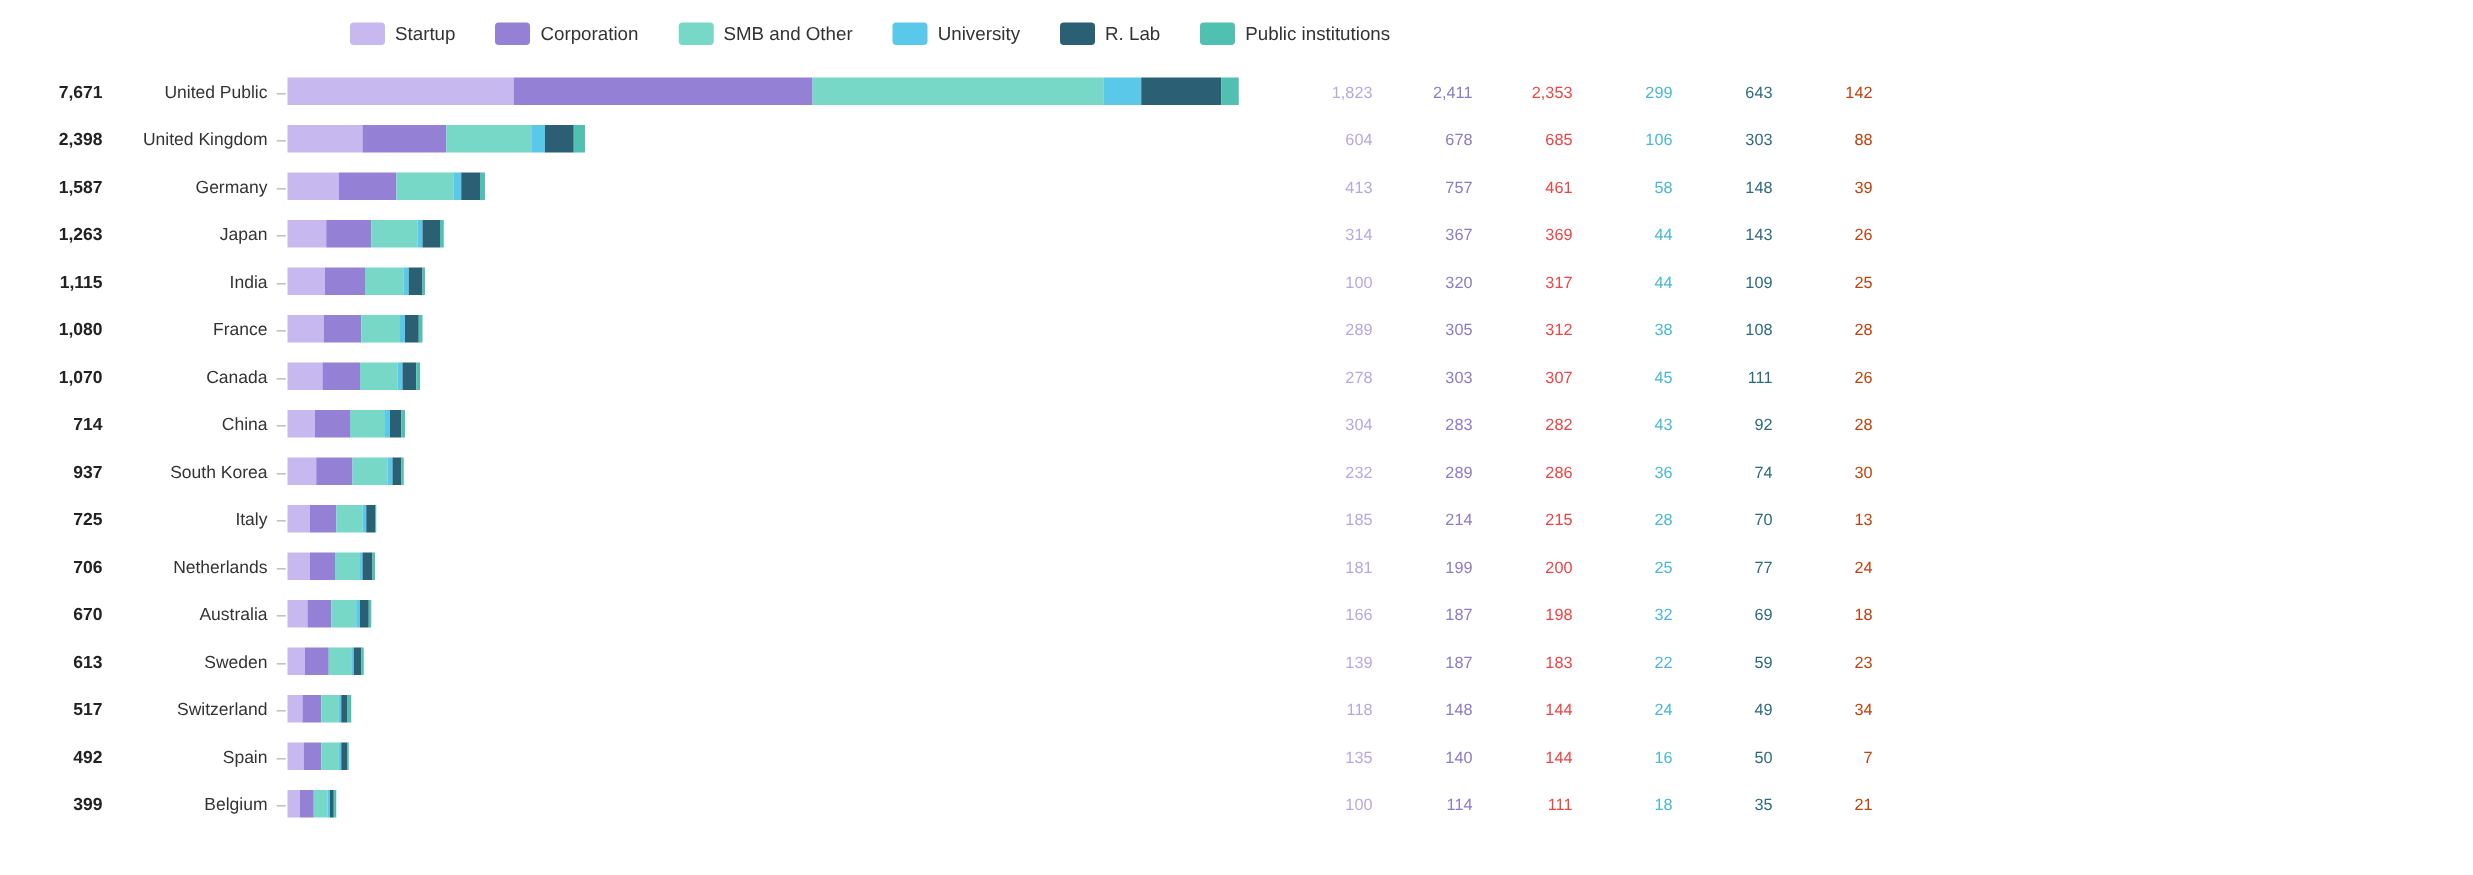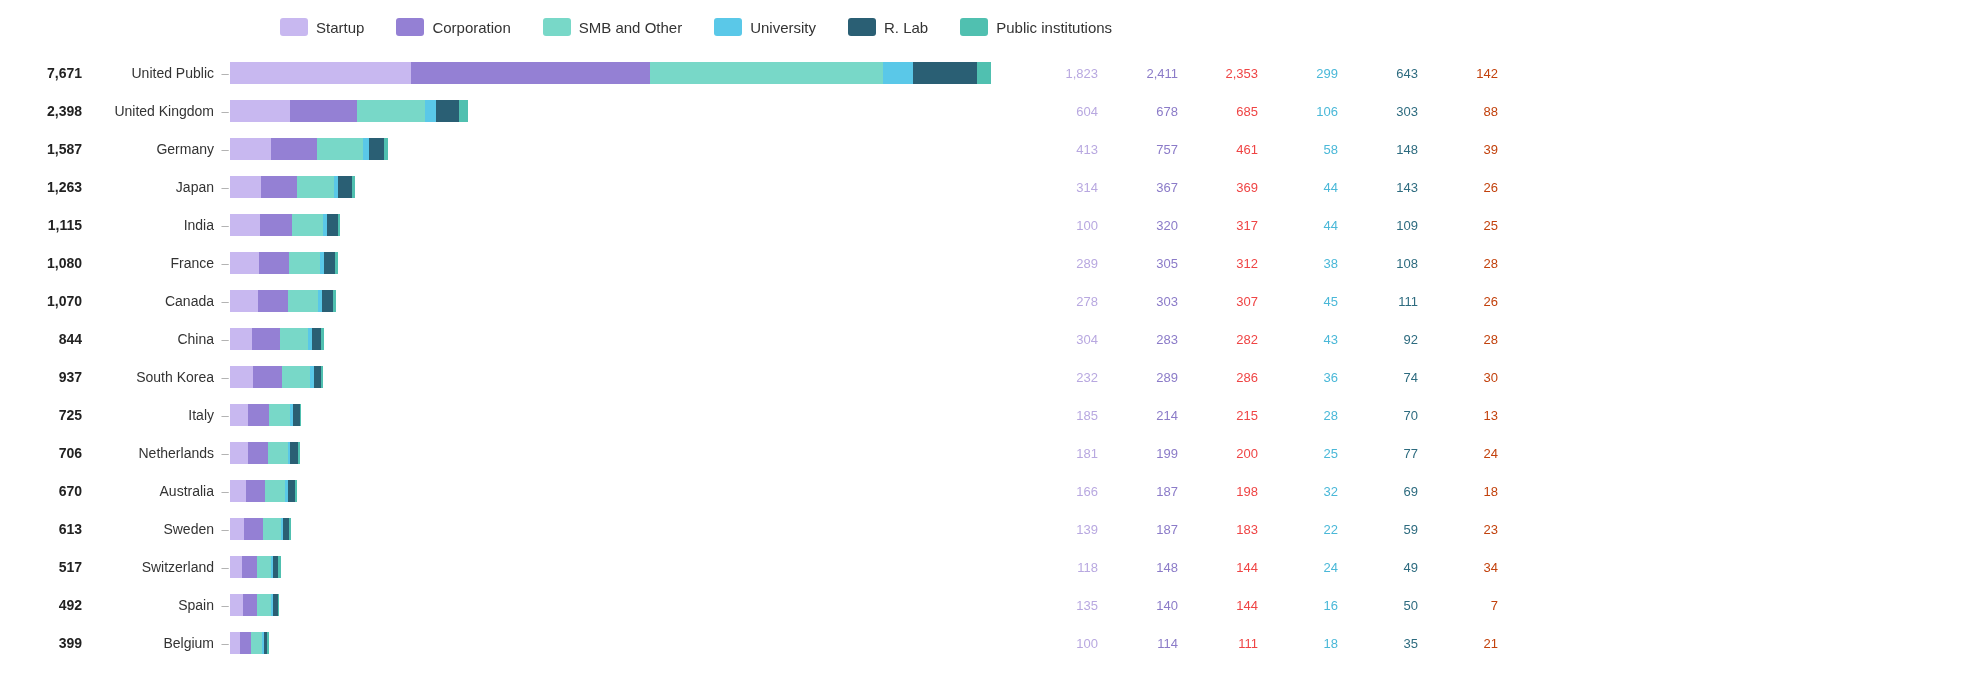--- a/index.html
+++ b/index.html
@@ -291,21 +291,21 @@
     <div class="row-values">
       <div class="val-cell val-startup">278</div>
       <div class="val-cell val-corp">303</div>
       <div class="val-cell val-smb">307</div>
       <div class="val-cell val-univ">45</div>
       <div class="val-cell val-rlab">111</div>
       <div class="val-cell val-pub">26</div>
     </div>
   </div>
       <div class="chart-row">
-    <div class="row-total">844</div>
+    <div class="row-total">714</div>
     <div class="row-label">China</div>
     <div class="row-dash">–</div>
     <div class="bar-area">
       <div class="bar-track" style="width:94px">
         <div class="bar-segment" style="width:22px;background:#c8b8f0"></div>
         <div class="bar-segment" style="width:28px;background:#9480d4"></div>
         <div class="bar-segment" style="width:28px;background:#78d8c8"></div>
         <div class="bar-segment" style="width:4px;background:#5ac8e8"></div>
         <div class="bar-segment" style="width:9px;background:#2a5f74"></div>
         <div class="bar-segment" style="width:3px;background:#50c0b0"></div>

